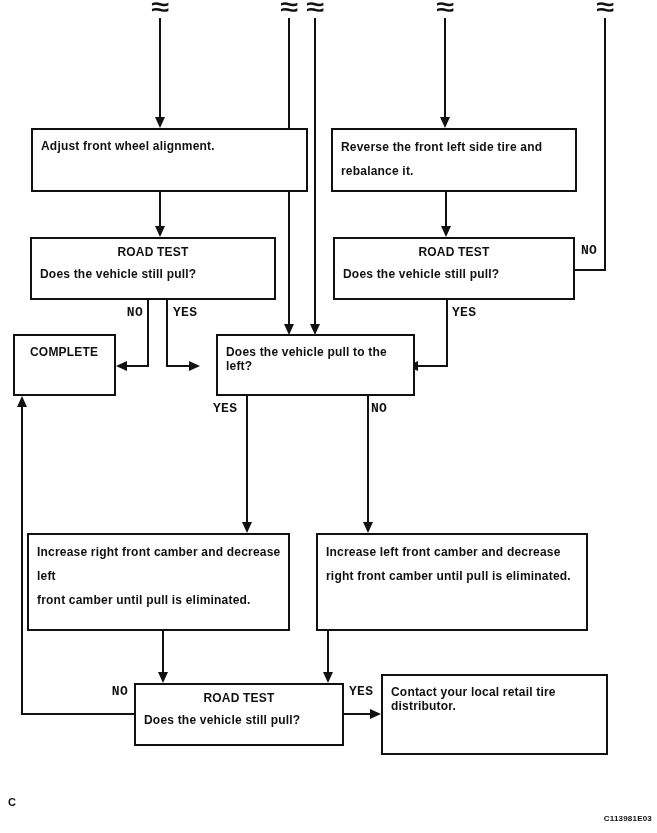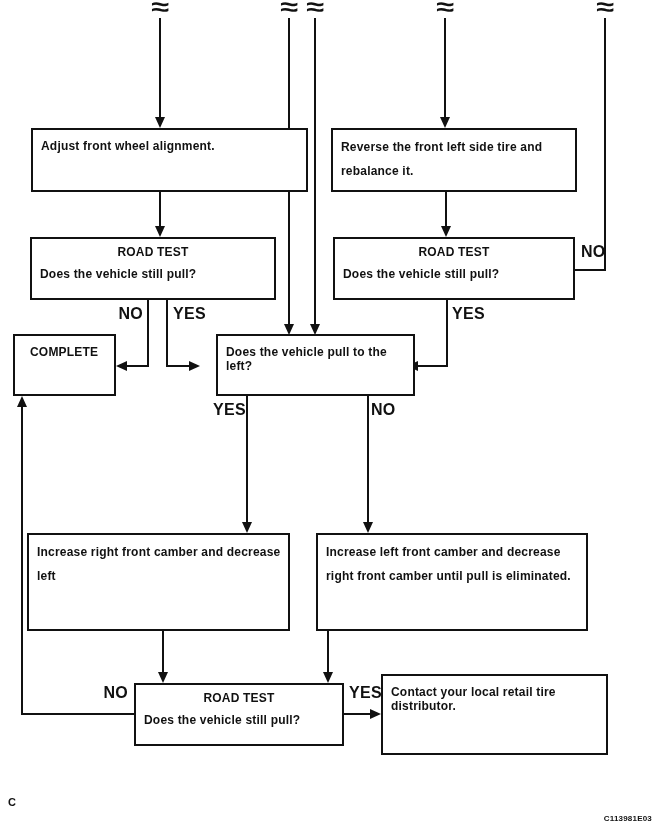--- a/index.html
+++ b/index.html
@@ -8,21 +8,21 @@
   .canvas { position:relative; width:657px; height:833px; background:#fff; overflow:hidden; }
 
   .box { position:absolute; border:2px solid #111; background:#fff;
          font-size:12px; font-weight:600; letter-spacing:.2px; }
   .box .title { text-align:center; margin-top:6px; }
   .box .q { margin:8px 0 0 8px; }
   .box .ln { margin-left:8px; line-height:24px; }
   .box .single { margin:9px 0 0 8px; }
 
   .line { position:absolute; background:#111; }
-  .lbl { position:absolute; font-size:16px; font-weight:700; letter-spacing:.3px; white-space:nowrap; }
+  .lbl { position:absolute; font-size:13px; font-weight:700; letter-spacing:.3px; white-space:nowrap;font-family:Liberation Mono, monospace; }
   .lbl.r { text-align:right; }
 
   .arr { position:absolute; width:0; height:0; }
   .arr.down  { border-left:5px solid transparent; border-right:5px solid transparent; border-top:11px solid #111; }
   .arr.up    { border-left:5px solid transparent; border-right:5px solid transparent; border-bottom:11px solid #111; }
   .arr.left  { border-top:5px solid transparent; border-bottom:5px solid transparent; border-right:11px solid #111; }
   .arr.right { border-top:5px solid transparent; border-bottom:5px solid transparent; border-left:11px solid #111; }
 
   .brk { position:absolute; font-size:24px; font-weight:700; width:28px; text-align:center;
          transform:scaleX(1.35); line-height:24px; }
@@ -112,20 +112,21 @@
   <div class="lbl" style="left:371px; top:401px;">NO</div>
 
   <div class="line" style="left:246px; top:396px; width:2px; height:127px;"></div>
   <div class="arr down" style="left:242px; top:522px;"></div>
 
   <div class="line" style="left:367px; top:396px; width:2px; height:127px;"></div>
   <div class="arr down" style="left:363px; top:522px;"></div>
 
   <div class="box" style="left:27px; top:533px; width:263px; height:98px;">
     <div class="ln" style="margin-top:5px;">Increase right front camber and decrease left</div>
+    <div class="ln">front camber until pull is eliminated.</div>
   </div>
 
   <div class="box" style="left:316px; top:533px; width:272px; height:98px;">
     <div class="ln" style="margin-top:5px;">Increase left front camber and decrease</div>
     <div class="ln">right front camber until pull is eliminated.</div>
   </div>
 
   <div class="line" style="left:162px; top:631px; width:2px; height:42px;"></div>
   <div class="arr down" style="left:158px; top:672px;"></div>
 

